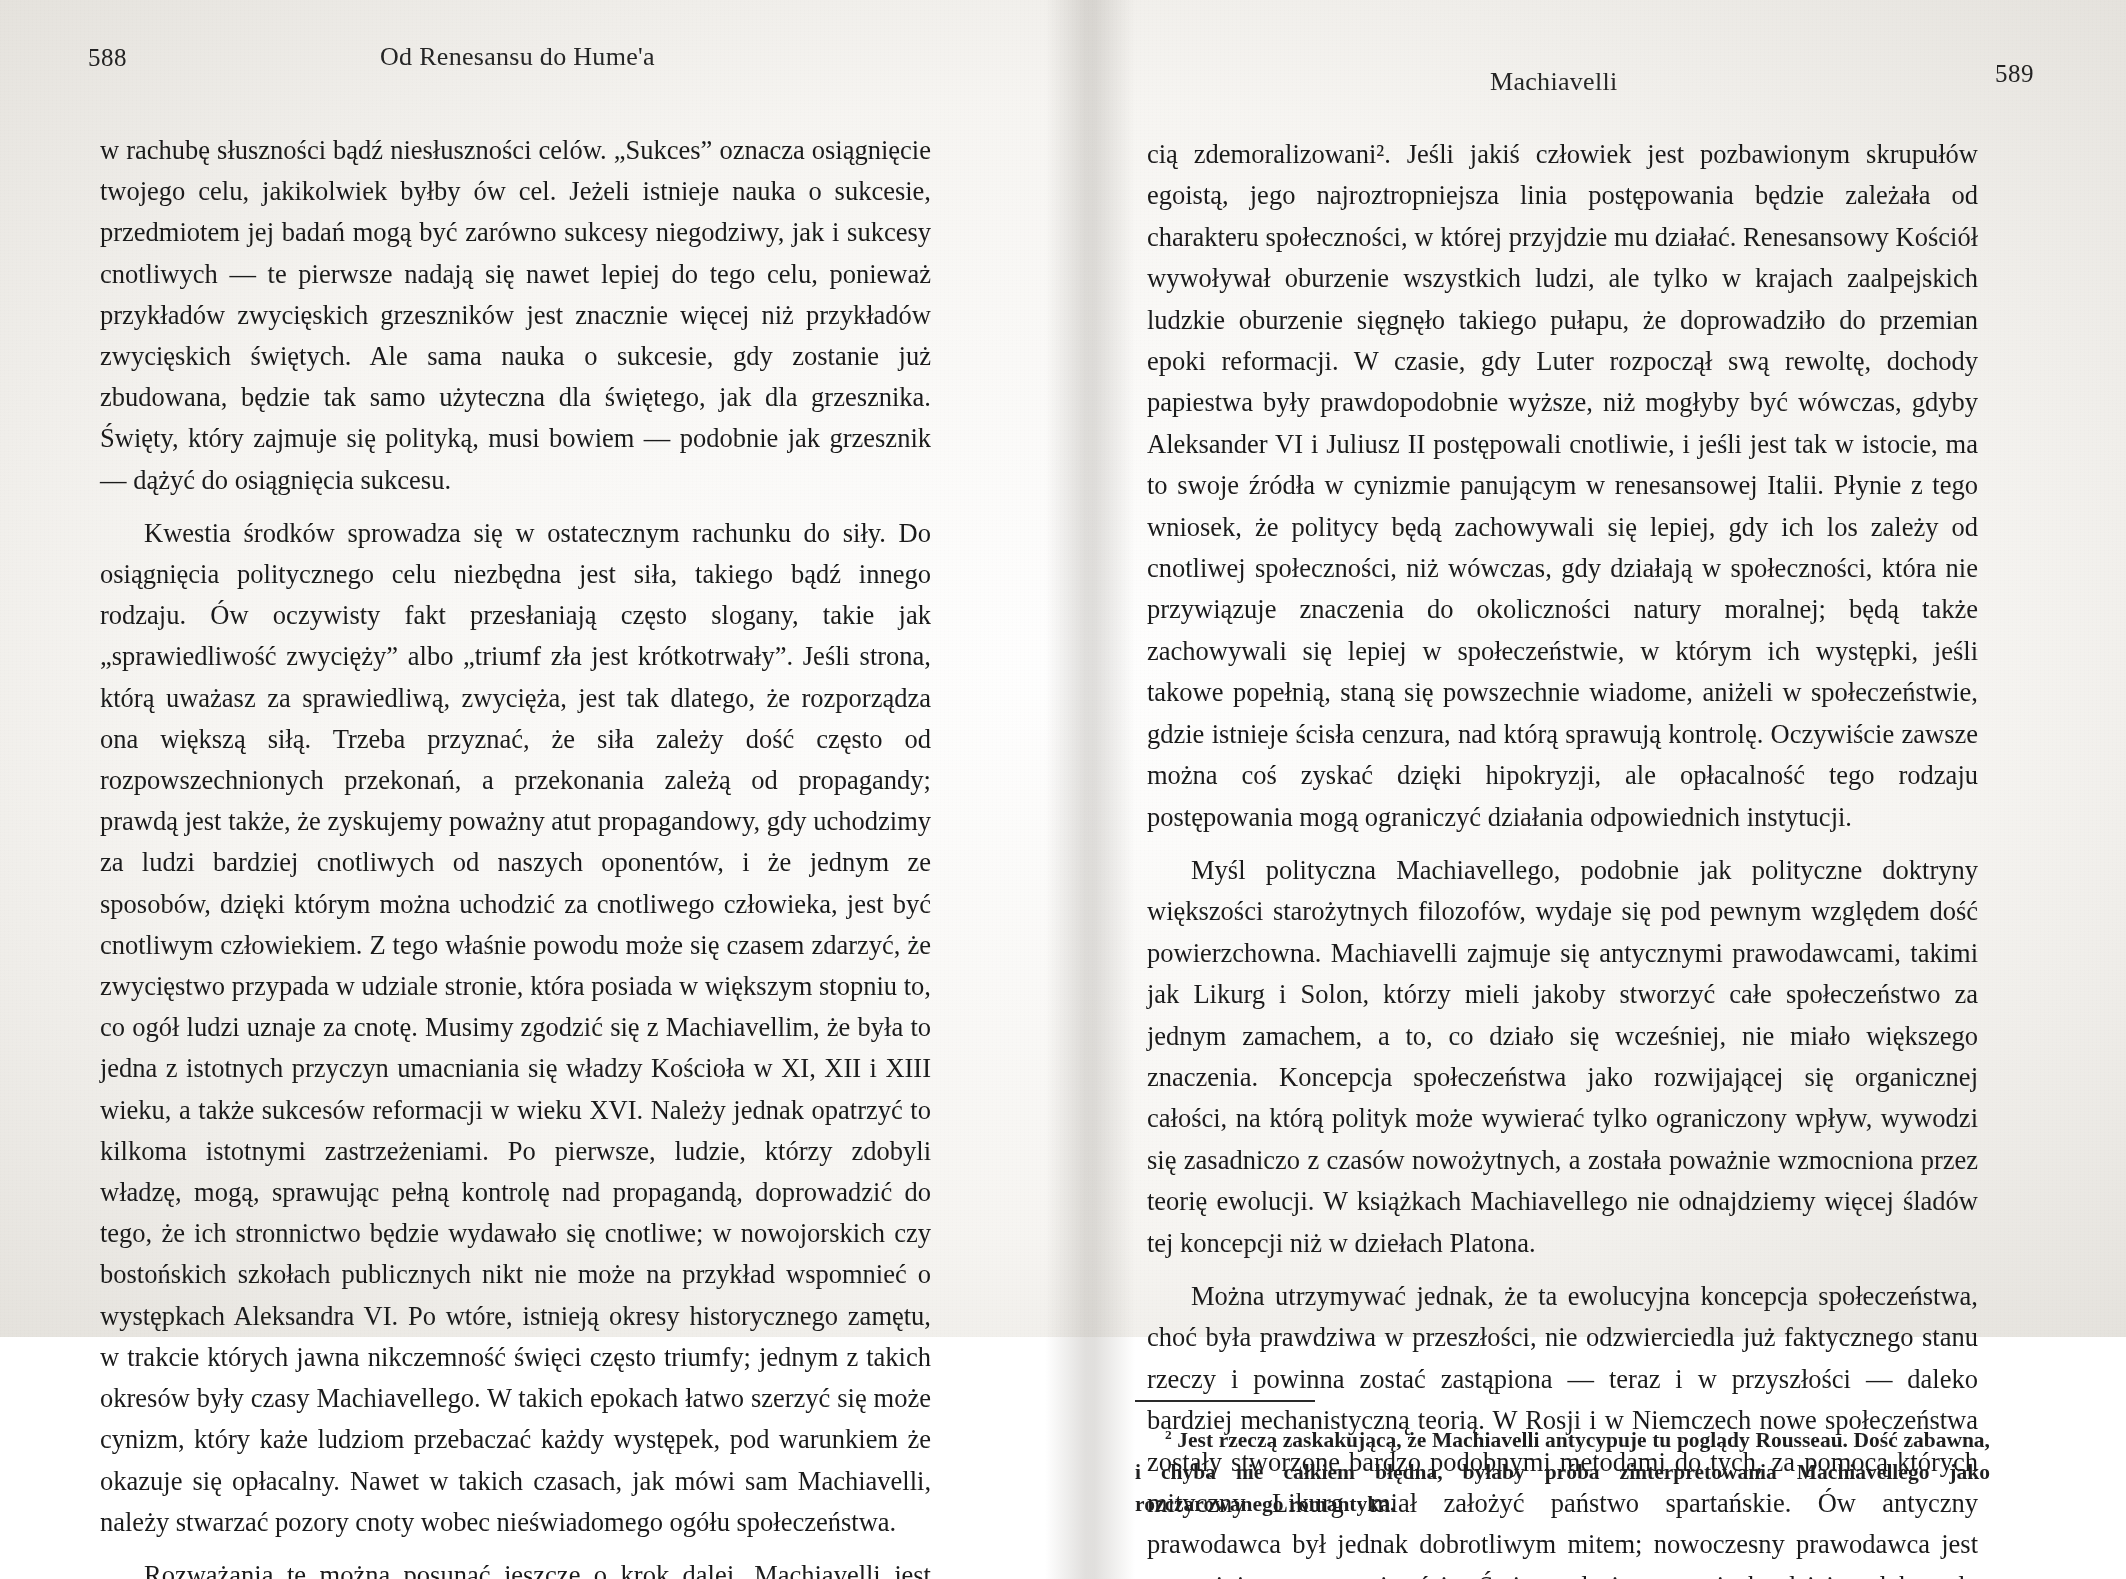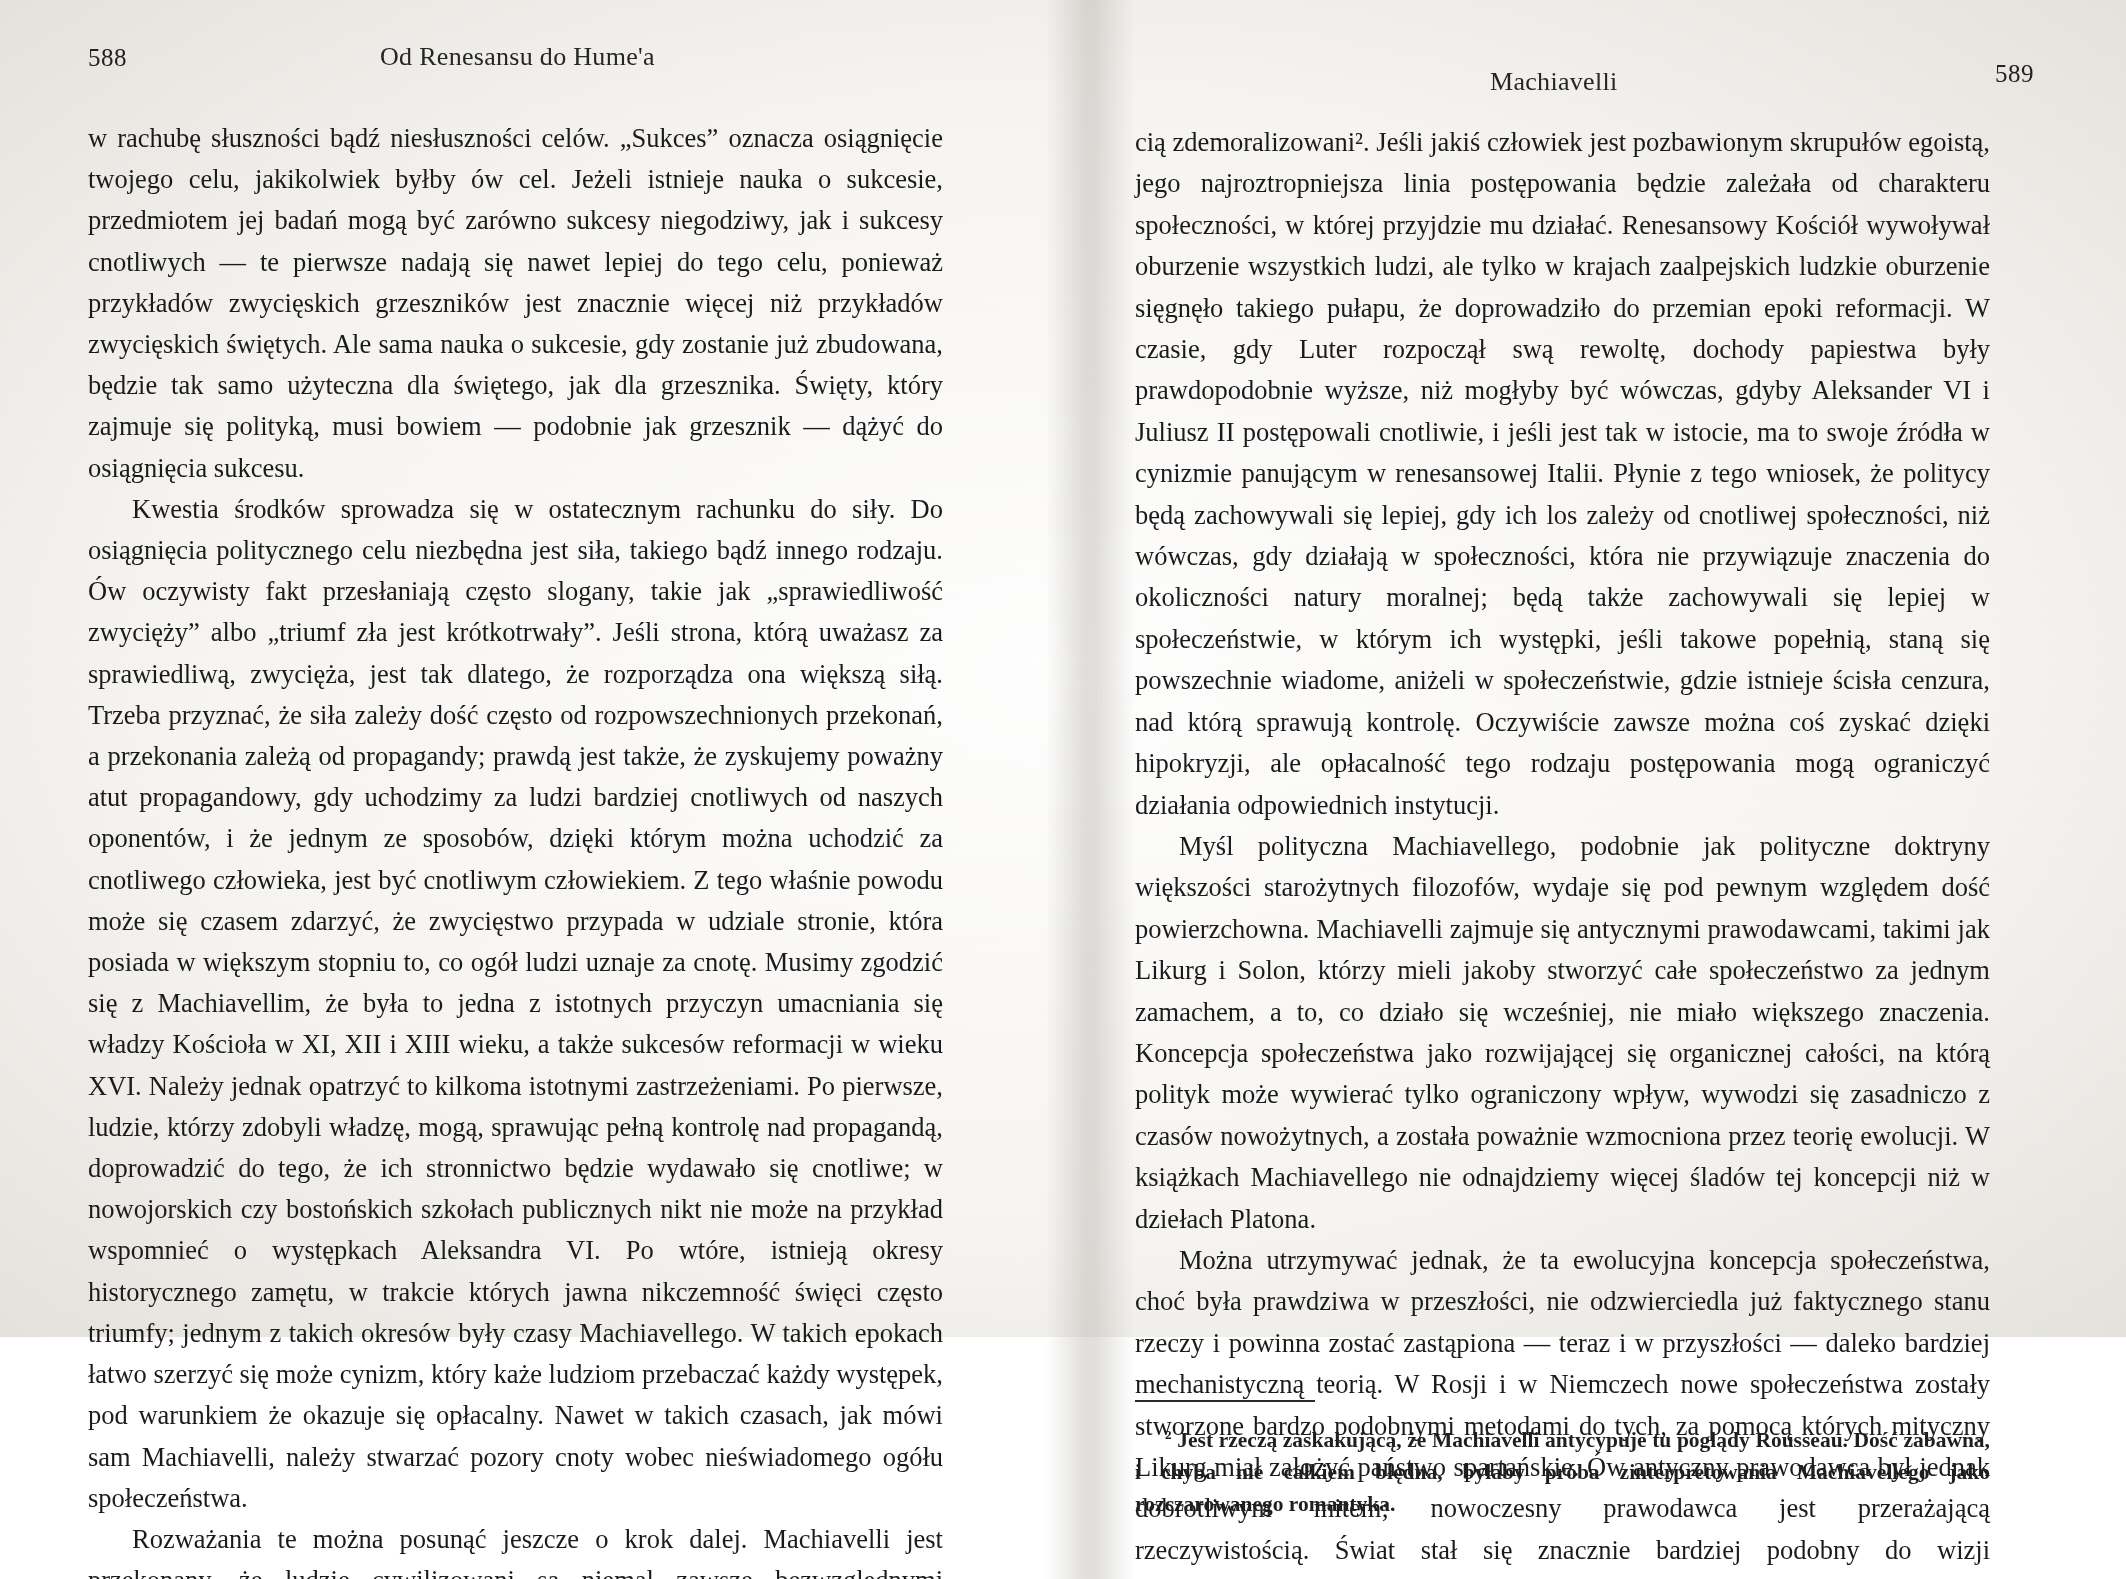--- a/index.html
+++ b/index.html
@@ -75,21 +75,21 @@
     line-height: 41.2px;
   }
   .col-right {
     left: 1135px;
     width: 855px;
     font-size: 26.5px;
     line-height: 41.4px;
     top: 122px;
   }
   .col p {
-    margin: 0;
+    margin: 12px;
     text-indent: 0;
   }
   .col p.indent {
     text-indent: 44px;
   }
   .col-right .indent { text-indent: 46px; }
 
   sup {
     font-size: 0.62em;
     vertical-align: super;

